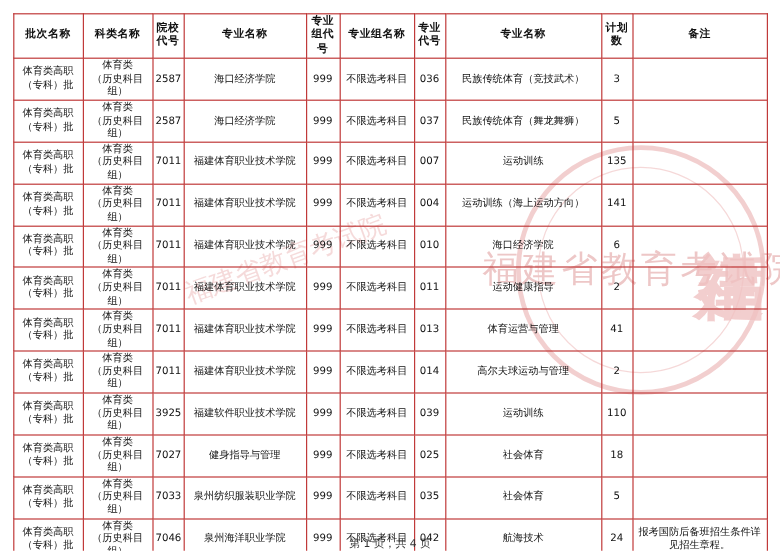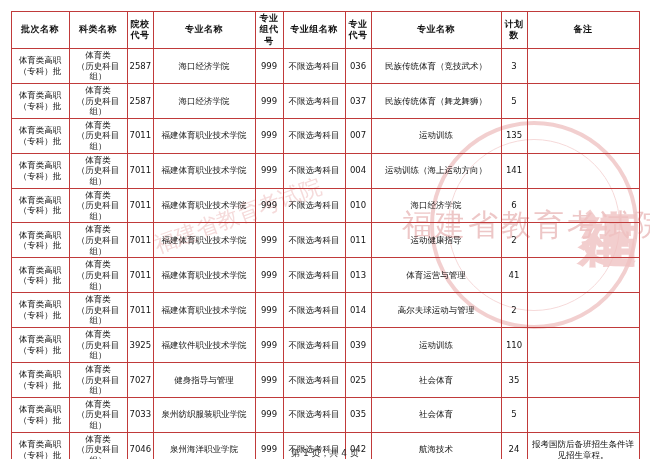--- a/index.html
+++ b/index.html
@@ -356,21 +356,21 @@
           <td class="name two-line">
             <span>体育类</span>
             <span>（历史科目组）</span>
           </td>
           <td>7027</td>
           <td class="name hl-b">健身指导与管理</td>
           <td class="hl">999</td>
           <td class="hl">不限选考科目</td>
           <td>025</td>
           <td class="major hl-b">社会体育</td>
-          <td class="num">35</td>
+          <td class="num">18</td>
           <td class="remark"></td>
         </tr>
         <tr class="row">
           <td class="name two-line">
             <span>体育类高职</span>
             <span>（专科）批</span>
           </td>
           <td class="name two-line">
             <span>体育类</span>
             <span>（历史科目组）</span>

